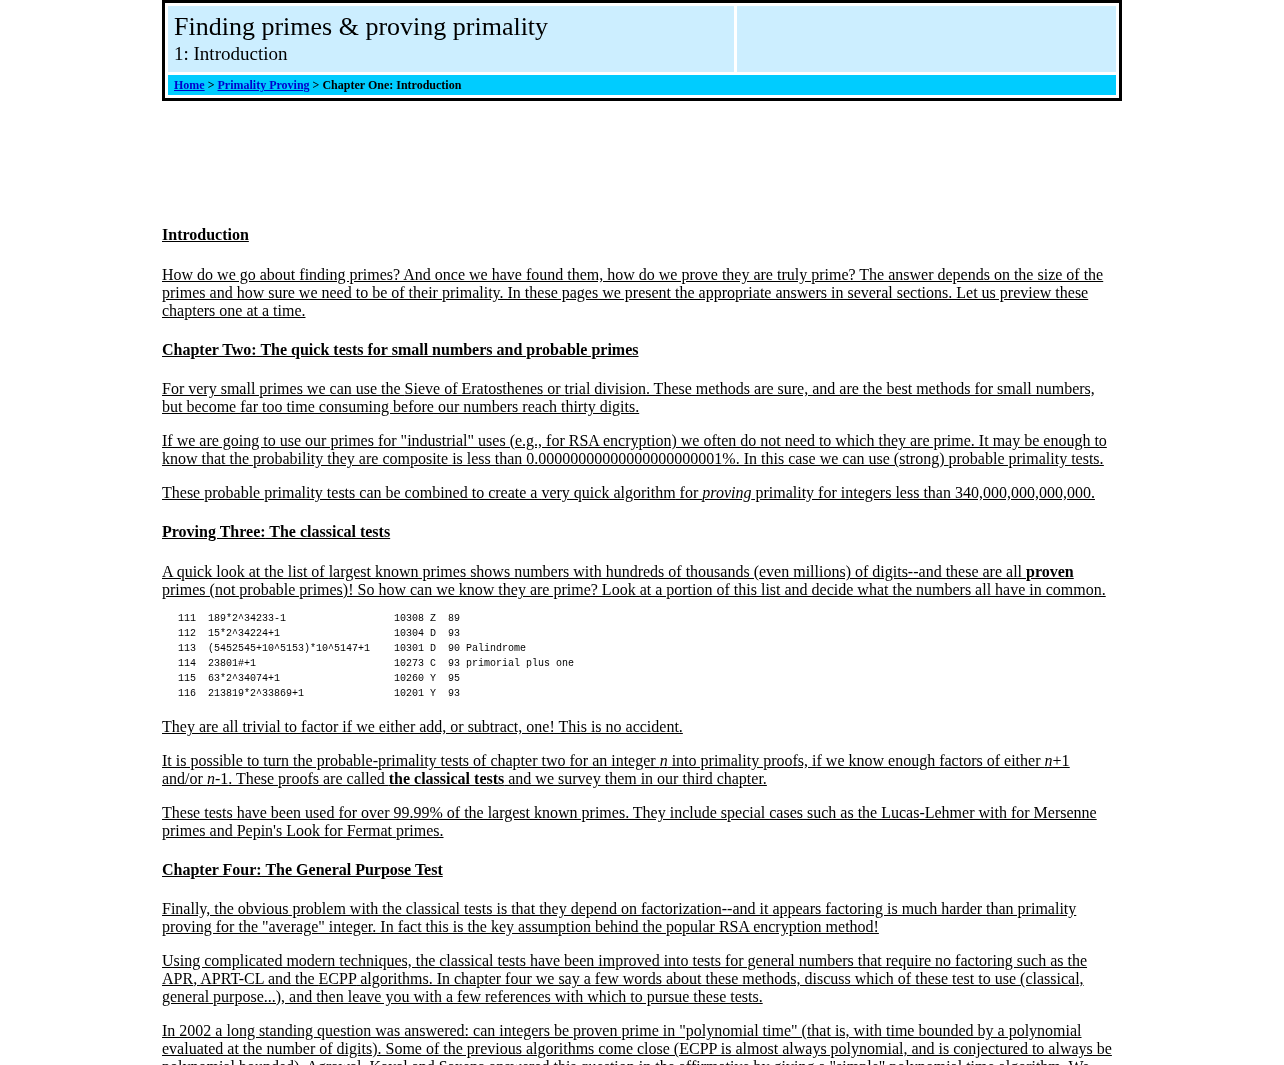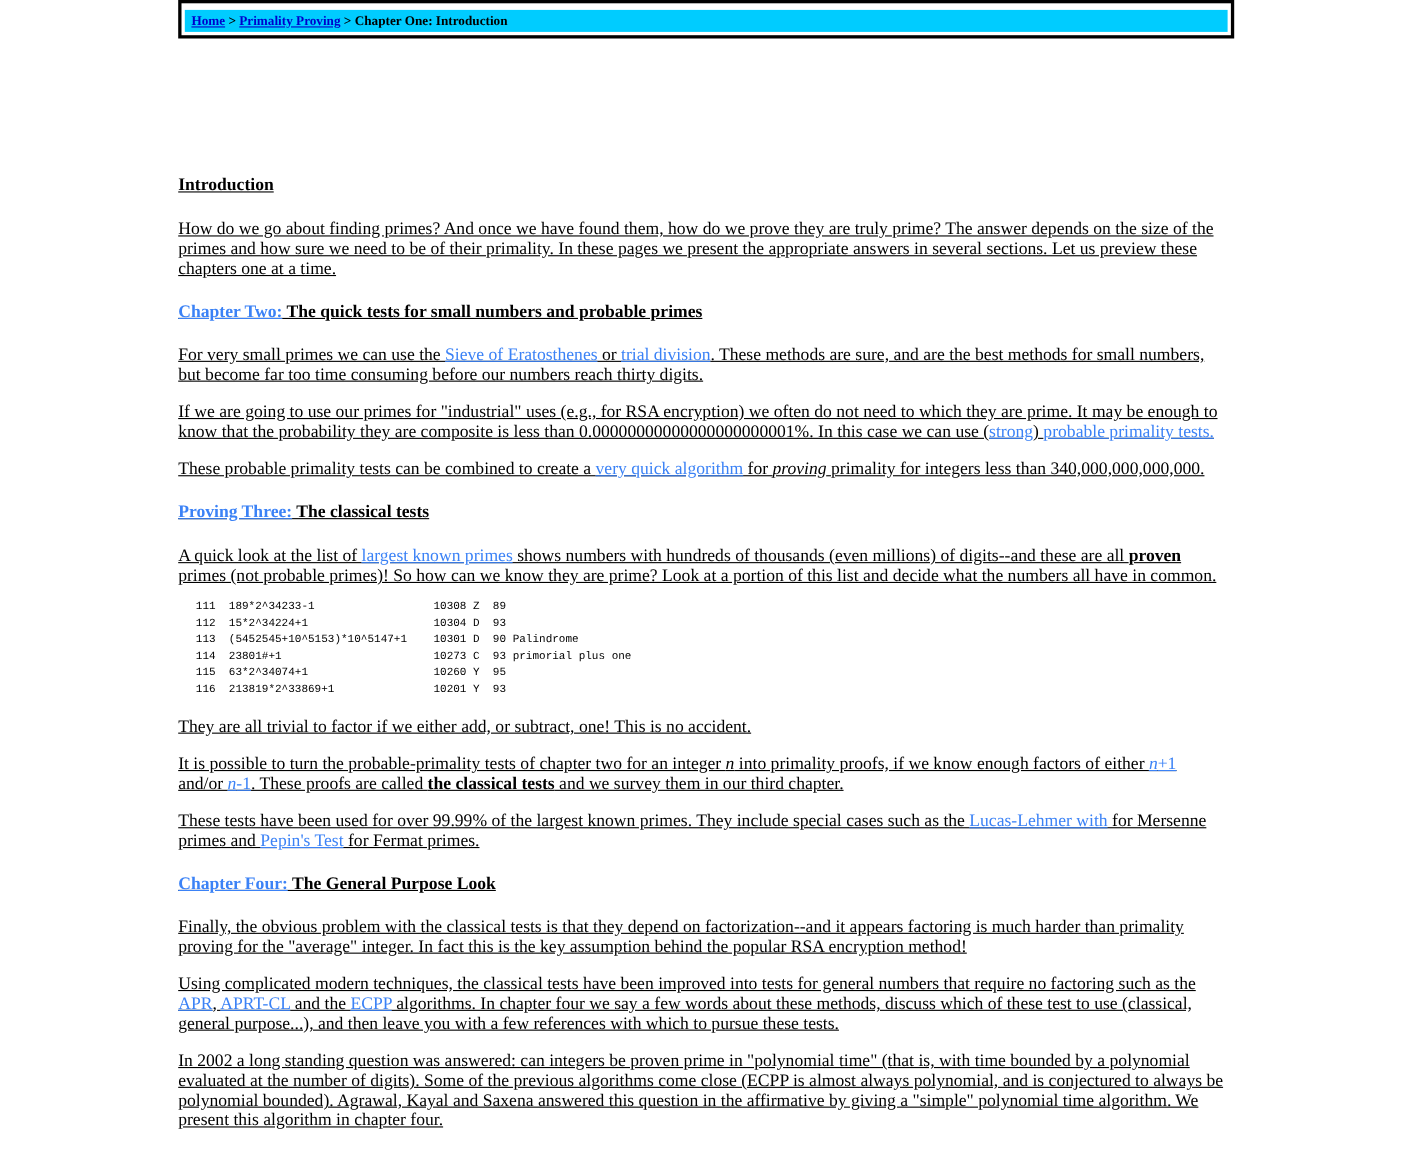--- a/index.html
+++ b/index.html
@@ -1,21 +1,21 @@
 <!DOCTYPE html>
 <html><head>
 <meta charset="utf-8">
 <style>
   html, body { margin: 0; padding: 0; background: #ffffff; }
   body {
     width: 1284px; height: 1065px; position: relative;
     font-family: "Liberation Serif", serif; font-size: 16px; color: #000;
   }
   .wrap { position: absolute; left: 162px; width: 960px; top: 0; }
-  a { color: #3b82f6; text-decoration: underline; }
+  a { color: #000000; text-decoration: underline; }
   a.blue { color: #0000cc; }
 
   .header-box {
     box-sizing: border-box; width: 960px; border: 3px solid #000;
     padding: 3px; background: #fff;
   }
   .header-top { display: flex; gap: 3px; height: 66px; }
   .title-cell { width: 566px; background: #cceeff; padding: 6px 0 0 6px; box-sizing: border-box; }
   .title-main { font-size: 26px; line-height: 30px; }
   .title-sub { font-size: 19px; line-height: 24px; }
@@ -32,20 +32,27 @@
     margin: 0; font-family: "Liberation Mono", monospace; font-size: 10px;
     line-height: 15px; padding-left: 16px;
   }
 </style>
 </head>
 <body>
 
 <div class="wrap">
 
   <div class="header-box">
+    <div class="header-top">
+      <div class="title-cell">
+        <div class="title-main">Finding primes &amp; proving primality</div>
+        <div class="title-sub">1: Introduction</div>
+      </div>
+      <div class="blank-cell"></div>
+    </div>
     <div class="breadcrumb">
       <a href="#" class="blue">Home</a><span> &gt; </span><a href="#" class="blue">Primality Proving</a><span> &gt; </span><span>Chapter One: Introduction</span>
     </div>
   </div>
 
   <div class="content">
 
     <p class="abs" style="top:125px;font-weight:bold;">Introduction</p>
 
     <p class="abs" style="top:165px;">How do we go about finding primes?  And once we have found them, how do we prove they are truly prime?  The answer depends on the size of the primes and how sure we need to be of their primality.  In these pages we present the appropriate answers in several sections.  Let us preview these chapters one at a time.</p>
@@ -61,23 +68,23 @@
     <p class="abs" style="top:422px;font-weight:bold;"><a href="#">Proving Three:</a><span> The classical tests</span></p>
 
     <p class="abs" style="top:462px;"><span>A quick look at the list of </span><a href="#">largest known primes</a><span> shows numbers with hundreds of thousands (even millions) of digits--and these are all </span><strong>proven</strong><span> primes (not probable primes)!  So how can we know they are prime?  Look at a portion of this list and decide what the numbers all have in common.</span></p>
 
     <pre class="primes abs" style="top:510px;" id="primes-list"><span style="display: block;">111  189*2^34233-1                  10308 Z  89</span><span style="display: block;">112  15*2^34224+1                   10304 D  93</span><span style="display: block;">113  (5452545+10^5153)*10^5147+1    10301 D  90 Palindrome</span><span style="display: block;">114  23801#+1                       10273 C  93 primorial plus one</span><span style="display: block;">115  63*2^34074+1                   10260 Y  95</span><span style="display: block;">116  213819*2^33869+1               10201 Y  93</span></pre>
 
     <p class="abs" style="top:617px;">They are all trivial to factor if we either add, or subtract, one!  This is no accident.</p>
 
     <p class="abs" style="top:651px;"><span>It is possible to turn the probable-primality tests of chapter two for an integer </span><em>n</em><span> into primality proofs, if we know enough factors of either </span><a href="#"><em>n</em><span>+1</span></a><span> and/or </span><a href="#"><em>n</em><span>-1</span></a><span>.  These proofs are called </span><strong>the classical tests</strong><span> and we survey them in our third chapter.</span></p>
 
-    <p class="abs" style="top:703px;"><span>These tests have been used for over 99.99% of the largest known primes.  They include special cases such as the </span><a href="#">Lucas-Lehmer with</a><span> for Mersenne primes and </span><a href="#">Pepin's Test</a><span> for Fermat primes.</span></p>
+    <p class="abs" style="top:703px;"><span>These tests have been used for over 99.99% of the largest known primes.  They include special cases such as the </span><a href="#">Lucas-Lehmer with</a><span> for Mersenne primes and </span><a href="#">Pepin's Look</a><span> for Fermat primes.</span></p>
 
-    <p class="abs" style="top:760px;font-weight:bold;"><a href="#">Chapter Four:</a><span> The General Purpose Look</span></p>
+    <p class="abs" style="top:760px;font-weight:bold;"><a href="#">Chapter Four:</a><span> The General Purpose Test</span></p>
 
     <p class="abs" style="top:799px;">Finally, the obvious problem with the classical tests is that they depend on factorization--and it appears factoring is much harder than primality proving for the "average" integer.  In fact this is the key assumption behind the popular RSA encryption method!</p>
 
     <p class="abs" style="top:851px;"><span>Using complicated modern techniques, the classical tests have been improved into tests for general numbers that require no factoring such as the </span><a href="#">APR</a><span>, </span><a href="#">APRT-CL</a><span> and the </span><a href="#">ECPP</a><span> algorithms.  In chapter four we say a few words about these methods, discuss which of these test to use (classical, general purpose...), and then leave you with a few references with which to pursue these tests.</span></p>
 
     <p class="abs" style="top:921px;">In 2002 a long standing question was answered: can integers be proven prime in "polynomial time" (that is, with time bounded by a polynomial evaluated at the number of digits).  Some of the previous algorithms come close (ECPP is almost always polynomial, and is conjectured to always be polynomial bounded).  Agrawal, Kayal and Saxena answered this question in the affirmative by giving a "simple" polynomial time algorithm.  We present this algorithm in chapter four.</p>
 
   </div>
 </div>
 

